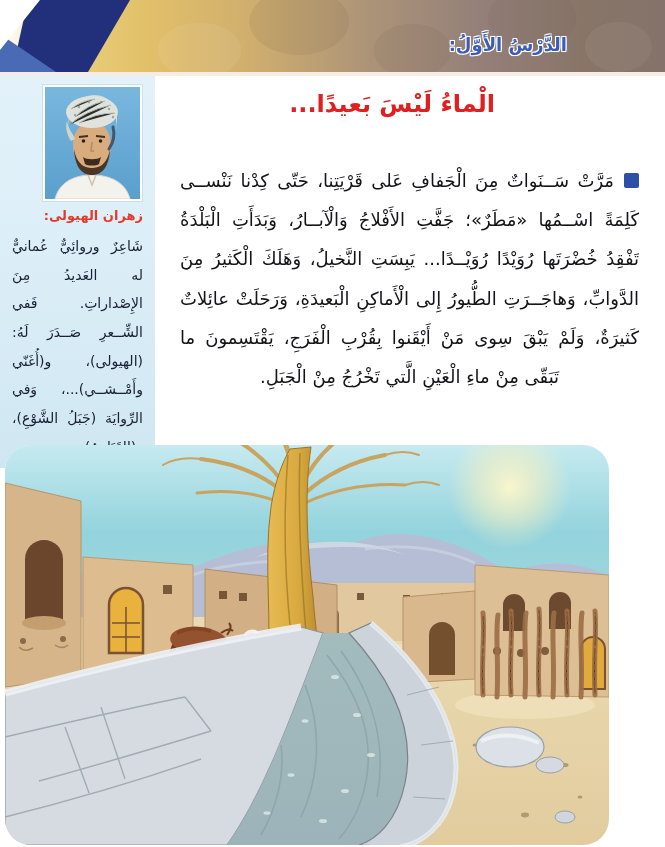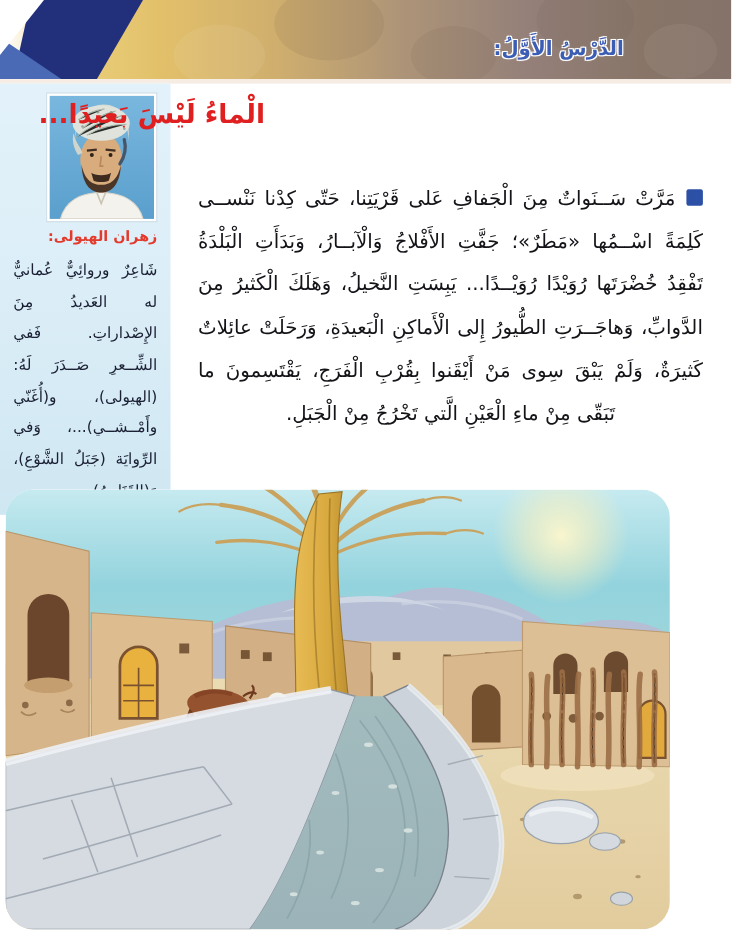--- a/index.html
+++ b/index.html
@@ -33,21 +33,21 @@
     background:linear-gradient(180deg,#e3f2fa 0%,#daedf7 55%,#cfe7f2 100%);}
   .photo{position:absolute;top:9px;left:43px;width:95px;height:112px;border:2px solid #fff;
     box-shadow:0 0 0 1px #cfdde6;}
   .photo svg{display:block;}
   .author-name{position:absolute;top:132px;right:12px;left:10px;color:#e33a2c;
     font-size:13px;font-weight:bold;text-align:right;}
   .bio{position:absolute;top:156px;right:12px;left:12px;color:#1a1f33;font-size:14px;
     line-height:2.05;text-align:justify;text-align-last:right;}
 
   
-  .main-title{position:absolute;top:90px;right:170px;left:35px;text-align:left;
+  .main-title{position:absolute;top:90px;right:170px;left:35px;text-align:right;
     color:#e02020;font-size:24px;font-weight:bold;}
   .passage{position:absolute;top:143px;right:26px;left:180px;direction:rtl;
     color:#141318;font-size:18px;line-height:2.18;text-align:justify;text-align-last:center;}
   .bullet{display:inline-block;width:15px;height:15px;background:#2b50a5;border-radius:2px;
     margin-left:10px;vertical-align:-1px;}
 
   
   .illustration{position:absolute;top:445px;left:5px;width:604px;height:400px;
     border-radius:26px;overflow:hidden;box-shadow:inset 0 0 22px 14px #fff;}
   .illustration svg{display:block;}

